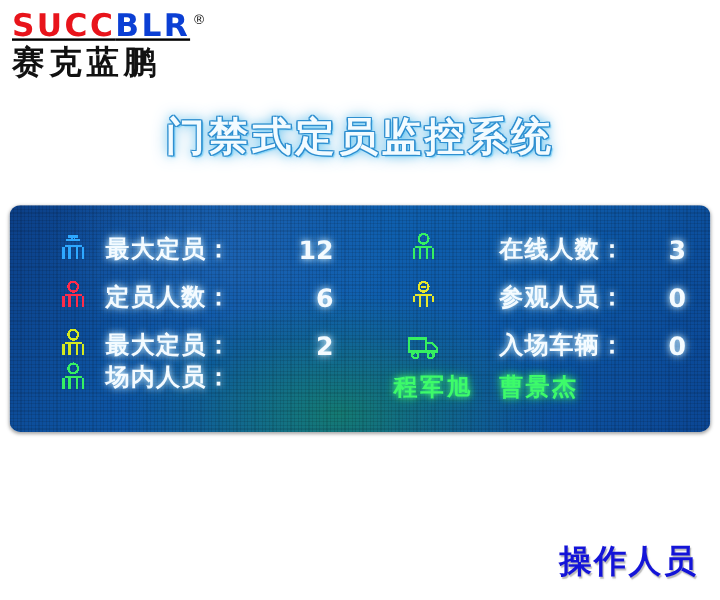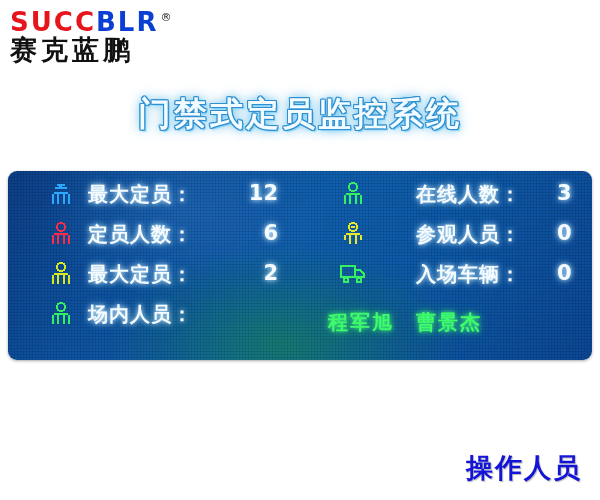--- a/index.html
+++ b/index.html
@@ -27,34 +27,35 @@
     width: 200px;
     height: 60px;
   }
   .logo-wordmark {
     font-family: "DejaVu Sans", "Liberation Sans", sans-serif;
     font-weight: bold;
     font-size: 26px;
     letter-spacing: 2px;
     line-height: 28px;
     white-space: nowrap;
+    text-decoration: underline;
   }
   .logo-succ { color: #e8141b; }
   .logo-blr  { color: #0b3fd4; }
   .logo-reg {
     display: inline-block;
     vertical-align: super;
     font-size: 11px;
     font-weight: normal;
     color: #222;
     margin-left: 2px;
     line-height: 11px;
   }
   .logo-cn {
-    font-family: Liberation Mono, monospace;
+    font-family: Liberation Sans, sans-serif;
     font-weight: bold;
     font-size: 27px;
     letter-spacing: 4px;
     color: #111111;
     line-height: 30px;
     margin-top: 1px;
     white-space: nowrap;
   }
 
   
@@ -113,21 +114,21 @@
   }
 
   .led-row {
     display: flex;
     align-items: center;
     height: 40px;
   }
 
   .led-cell {
     display: flex;
-    align-items: flex-start;
+    align-items: flex-end;
     height: 40px;
   }
   .cell-left  { width: 292px; }
   .cell-right { width: 292px; gap: 36px; }
 
   .led-icon {
     width: 38px;
     min-width: 38px;
     margin-left: 34px;
     display: flex;

